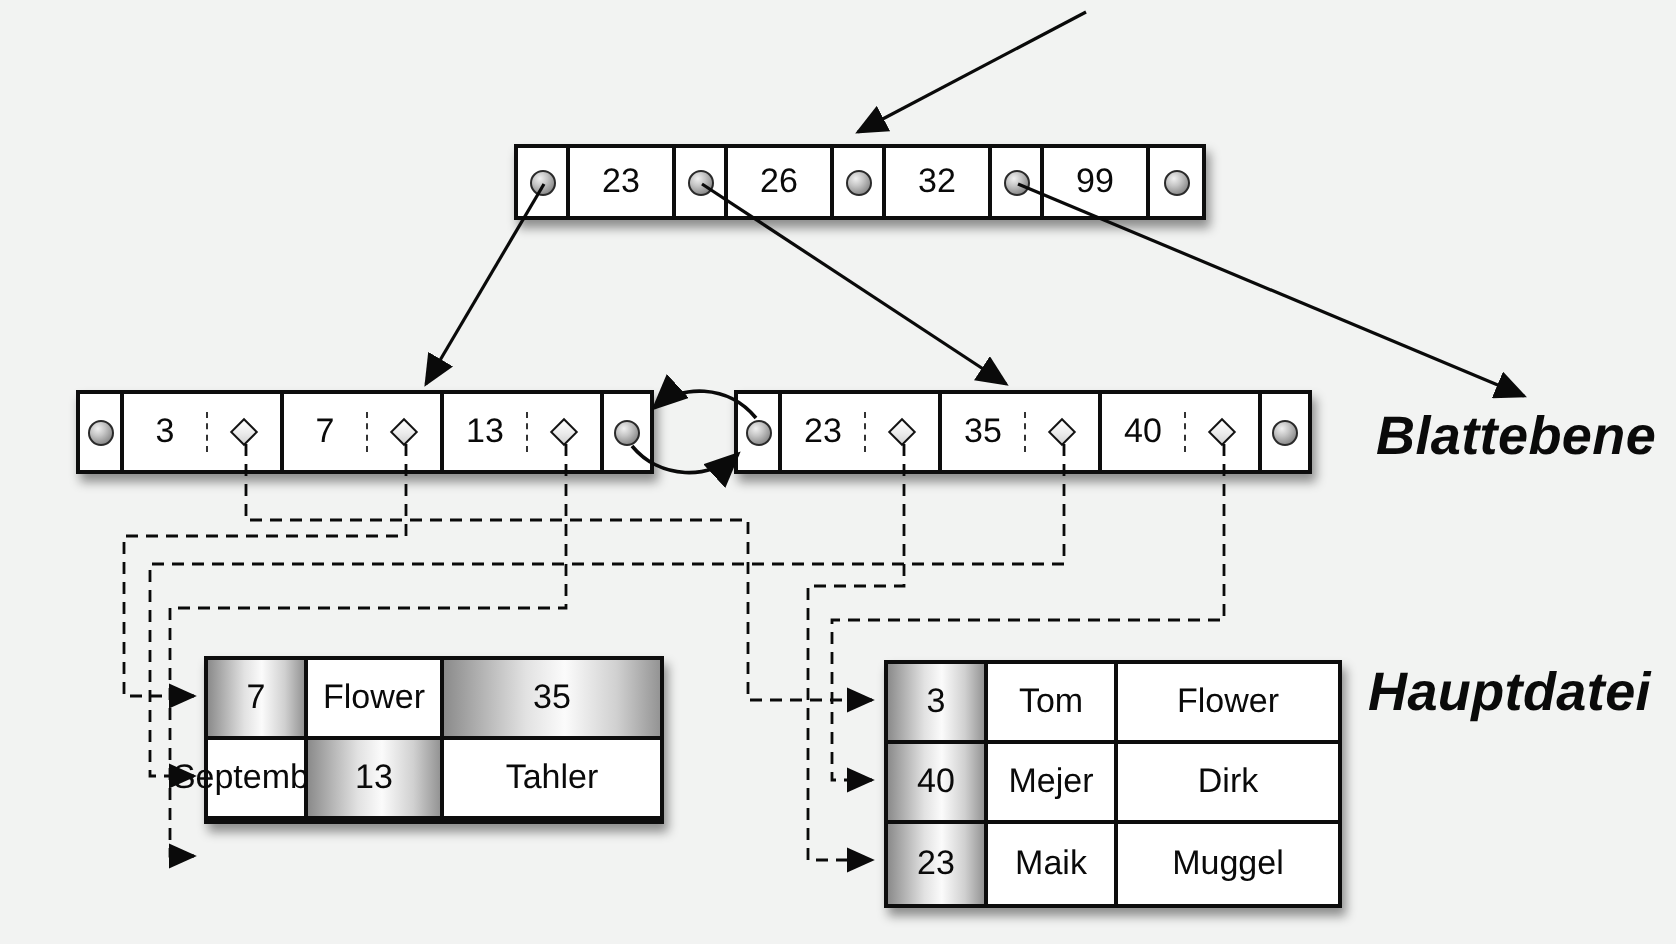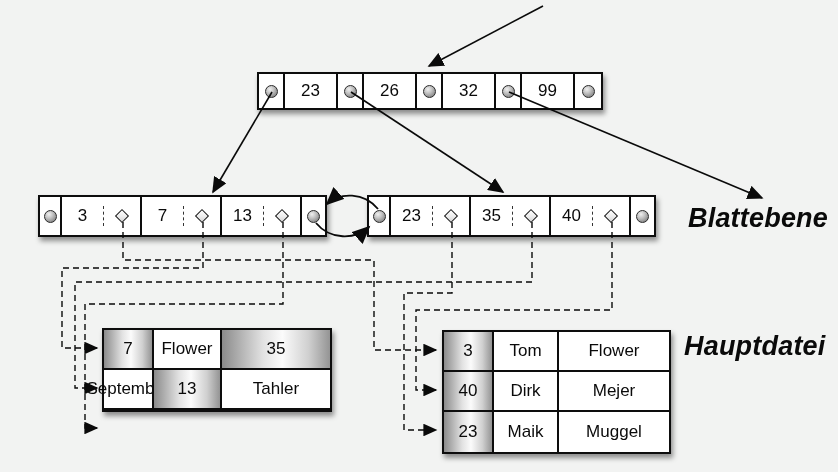--- a/index.html
+++ b/index.html
@@ -169,22 +169,22 @@
     <div class="tcell">September</div>
     <div class="tcell keycol">13</div>
     <div class="tcell">Tahler</div>
   </div>
 
   <div class="rec-table t-right">
     <div class="tcell keycol">3</div>
     <div class="tcell">Tom</div>
     <div class="tcell">Flower</div>
     <div class="tcell keycol">40</div>
+    <div class="tcell">Mejer</div>
     <div class="tcell">Dirk</div>
-    <div class="tcell">Mejer</div>
     <div class="tcell keycol">23</div>
     <div class="tcell">Maik</div>
     <div class="tcell">Muggel</div>
   </div>
 
   <div class="fig-label" style="left:688px; top:203px;">Blattebene</div>
   <div class="fig-label" style="left:684px; top:331px;">Hauptdatei</div>
 
   <svg class="connectors" width="838" height="472" viewBox="0 0 838 472">
     <defs>

